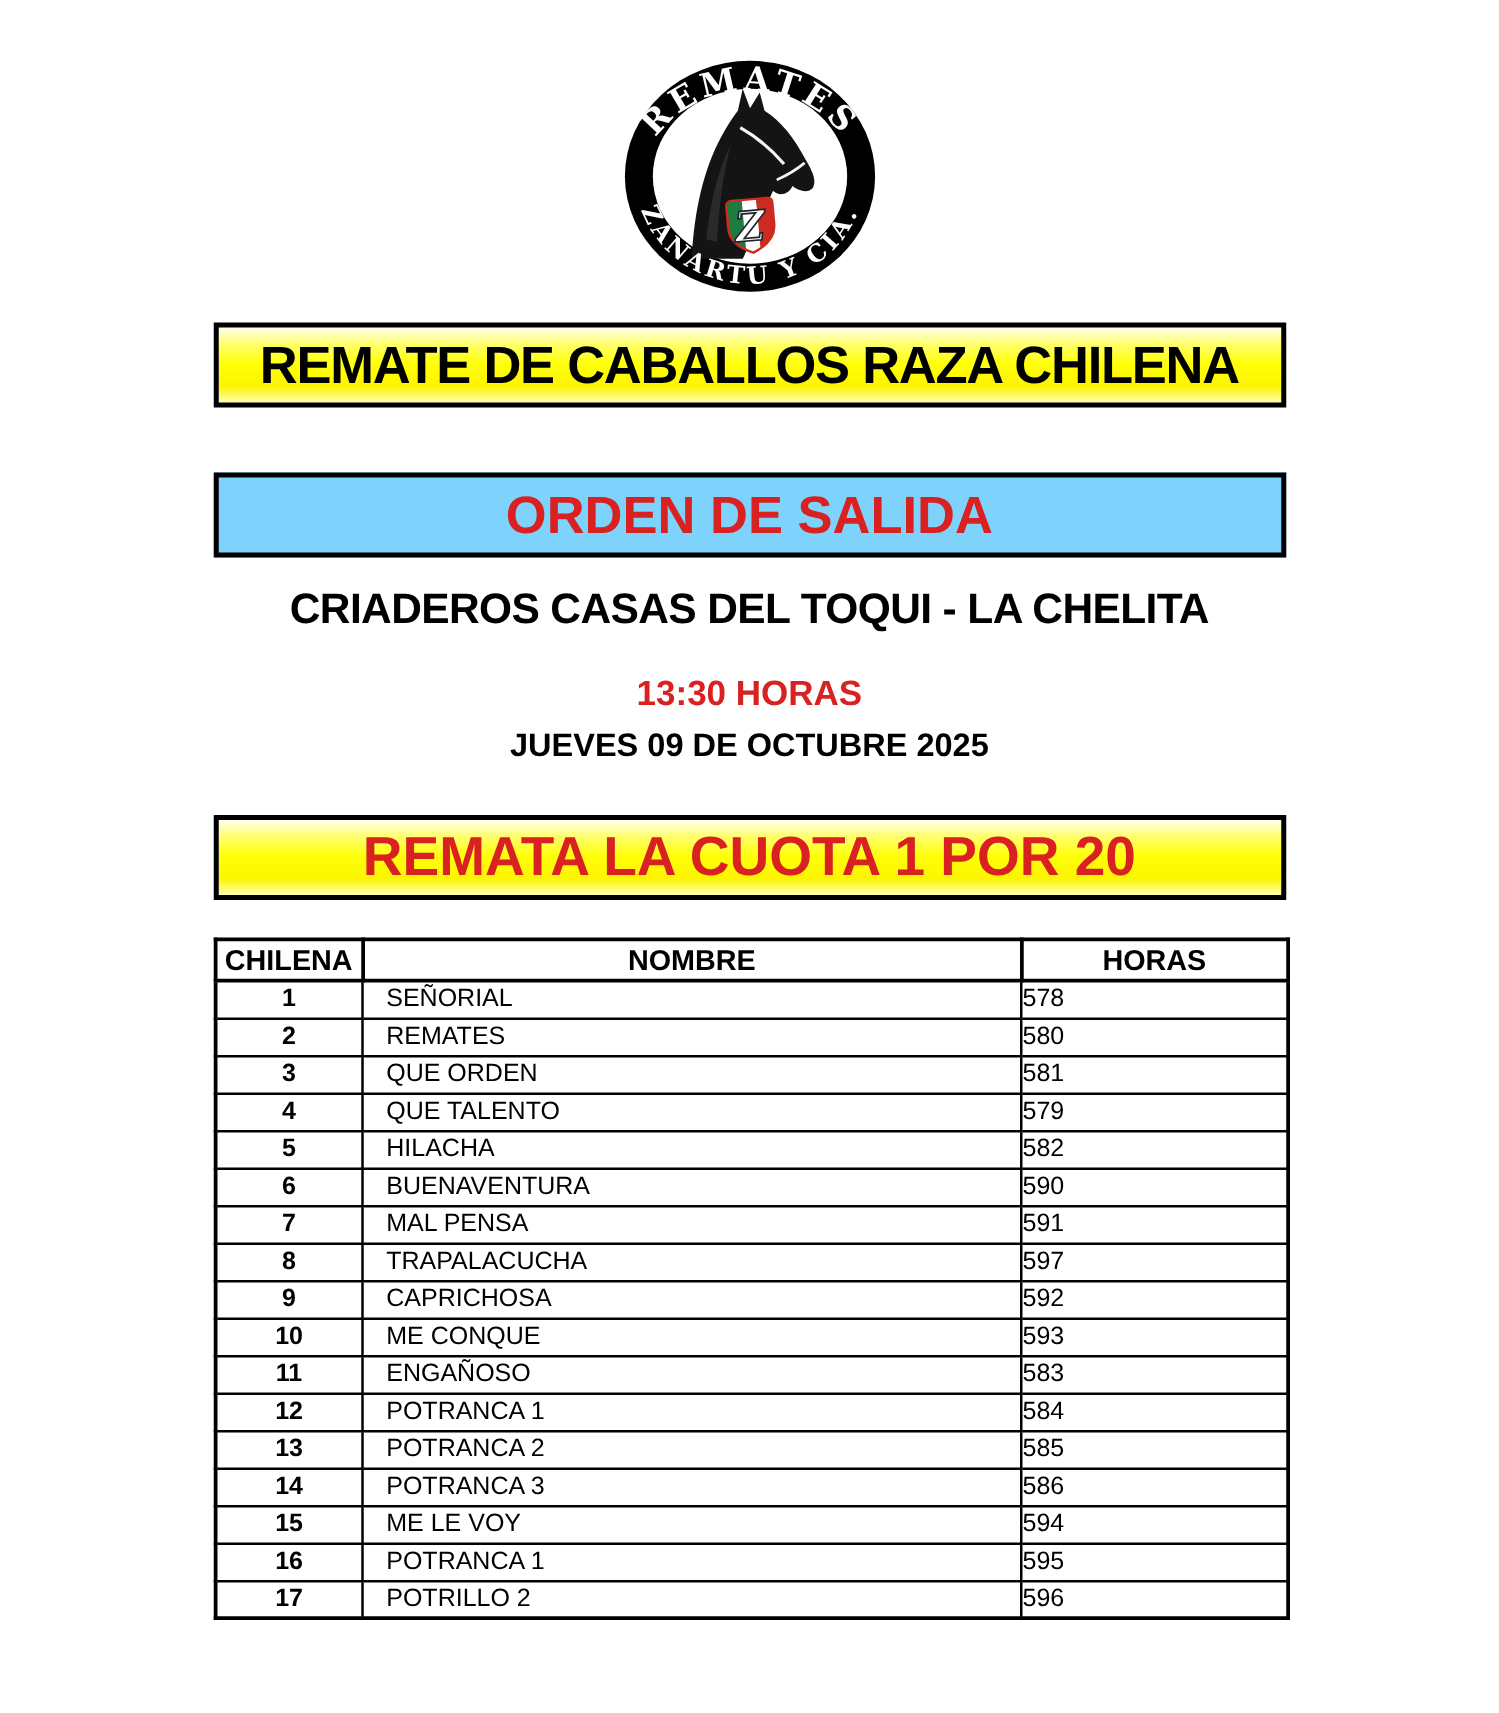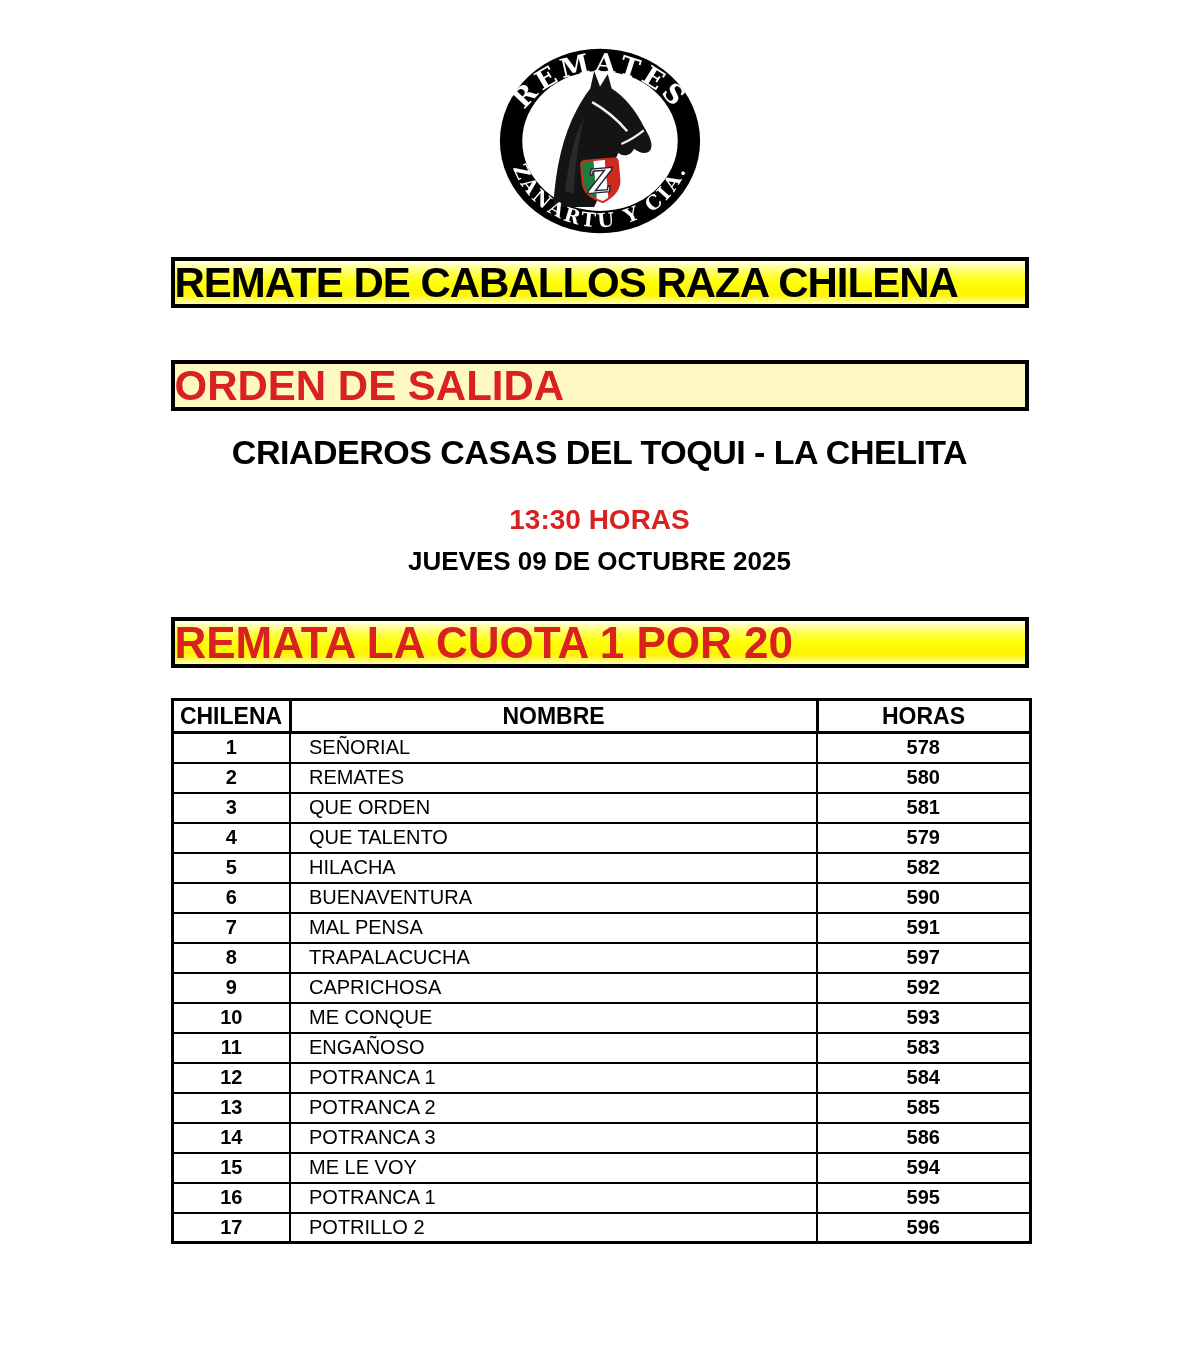--- a/index.html
+++ b/index.html
@@ -19,31 +19,31 @@
   .logo-wrap {
     width: 100%;
     text-align: center;
     padding-top: 45px;
   }
   .logo-wrap svg { display: inline-block; }
 
   
   .banner {
     width: 858px;
-    height: 51px;
+    height: 68px;
     border: 4px solid #000;
     display: flex;
     align-items: center;
-    justify-content: flex-start;
+    justify-content: center;
     text-align: center;
   }
   .banner-yellow {
     background: linear-gradient(180deg, #fffef0 0%, #ffff6e 22%, #ffff0a 48%, #fdf400 78%, #ffffb0 100%);
   }
-  .banner-white { background: #fef9c3; }
+  .banner-white { background: #7dd3fc; }
   .banner-main { margin-top: 16px; }
   .banner-main span {
     font-size: 42px;
     font-weight: bold;
     letter-spacing: -1px;
     color: #000;
   }
   .banner-orden { margin-top: 52px; }
   .banner-orden span {
     font-size: 42px;
@@ -103,21 +103,21 @@
     border: 2px solid #000;
     height: 30px;
     font-size: 20px;
     vertical-align: middle;
     background: #fff;
     overflow: hidden;
     white-space: nowrap;
   }
   td.cell-salida { text-align: center; font-weight: bold; }
   td.cell-nombre { text-align: left; font-weight: normal; padding-left: 18px; font-size: 21px; }
-  td.cell-lote   { text-align: center; font-weight: bold; }
+  td.cell-lote   { text-align: left; font-weight: normal; }
 </style>
 </head>
 <body>
 
 <div class="page">
 
   <div class="logo-wrap">
     <svg width="206" height="192" viewBox="0 0 212 196">
       <defs>
         <path id="arcTop" d="M 18,88 A 92 86 0 0 1 194,88" fill="none"></path>

